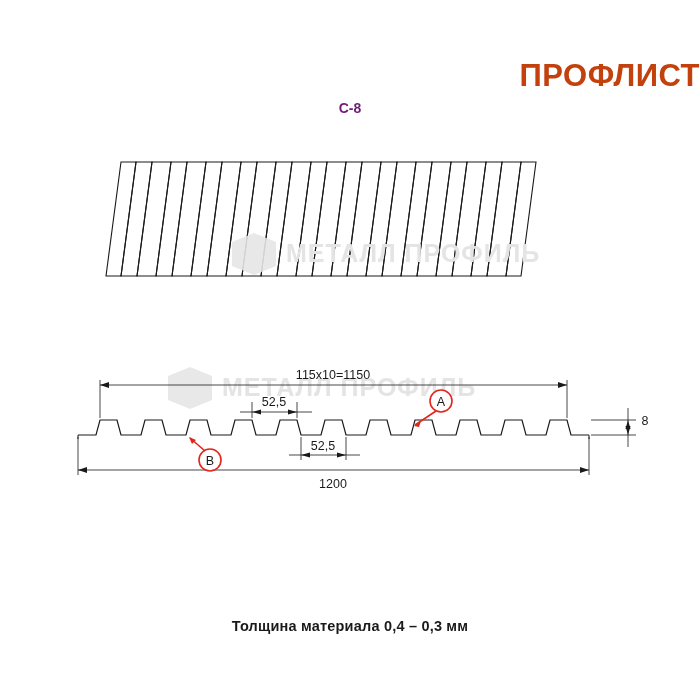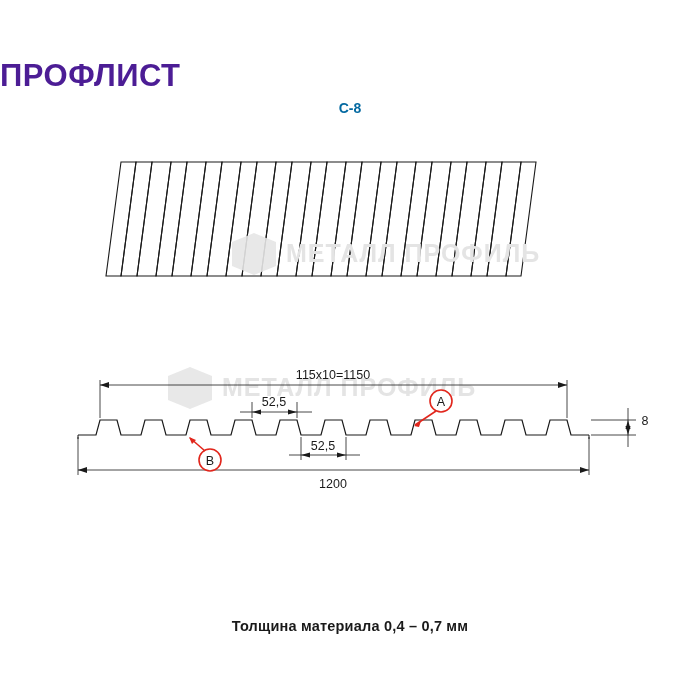--- a/index.html
+++ b/index.html
@@ -19,35 +19,35 @@
     position: relative;
     width: 700px;
     height: 700px;
     box-sizing: border-box;
   }
   .title {
     position: absolute;
     top: 58px;
     left: 0;
     width: 700px;
-    text-align: left;
+    text-align: right;
     font-size: 31px;
     font-weight: bold;
     letter-spacing: 0.5px;
-    color: #4c1d95;
+    color: #c2410c;
   }
   .subtitle {
     position: absolute;
     top: 100px;
     left: 0;
     width: 700px;
     text-align: center;
     font-size: 14px;
     font-weight: bold;
-    color: #0369a1;
+    color: #701a75;
   }
   .footer-note {
     position: absolute;
     top: 618px;
     left: 0;
     width: 700px;
     text-align: center;
     font-size: 14.5px;
     font-weight: bold;
     letter-spacing: 0.2px;
@@ -187,15 +187,15 @@
       <g>
         <circle cx="210" cy="330" r="11" fill="#ffffff" stroke="#e1261c" stroke-width="1.6"></circle>
         <text x="210" y="335" text-anchor="middle" font-family="Liberation Sans, sans-serif" font-size="12.5" fill="#1a1a1a">B</text>
         <path d="M205,321 L190,308" stroke="#e1261c" stroke-width="1.6" fill="none"></path>
         <polygon points="189,307 196,310 192,314" fill="#e1261c" stroke="none"></polygon>
       </g>
 
     </svg>
   </div>
 
-  <div class="footer-note">Толщина материала 0,4 – 0,7 мм</div>
+  <div class="footer-note">Толщина материала 0,4 – 0,3 мм</div>
 
 </div>
 
 </body></html>

